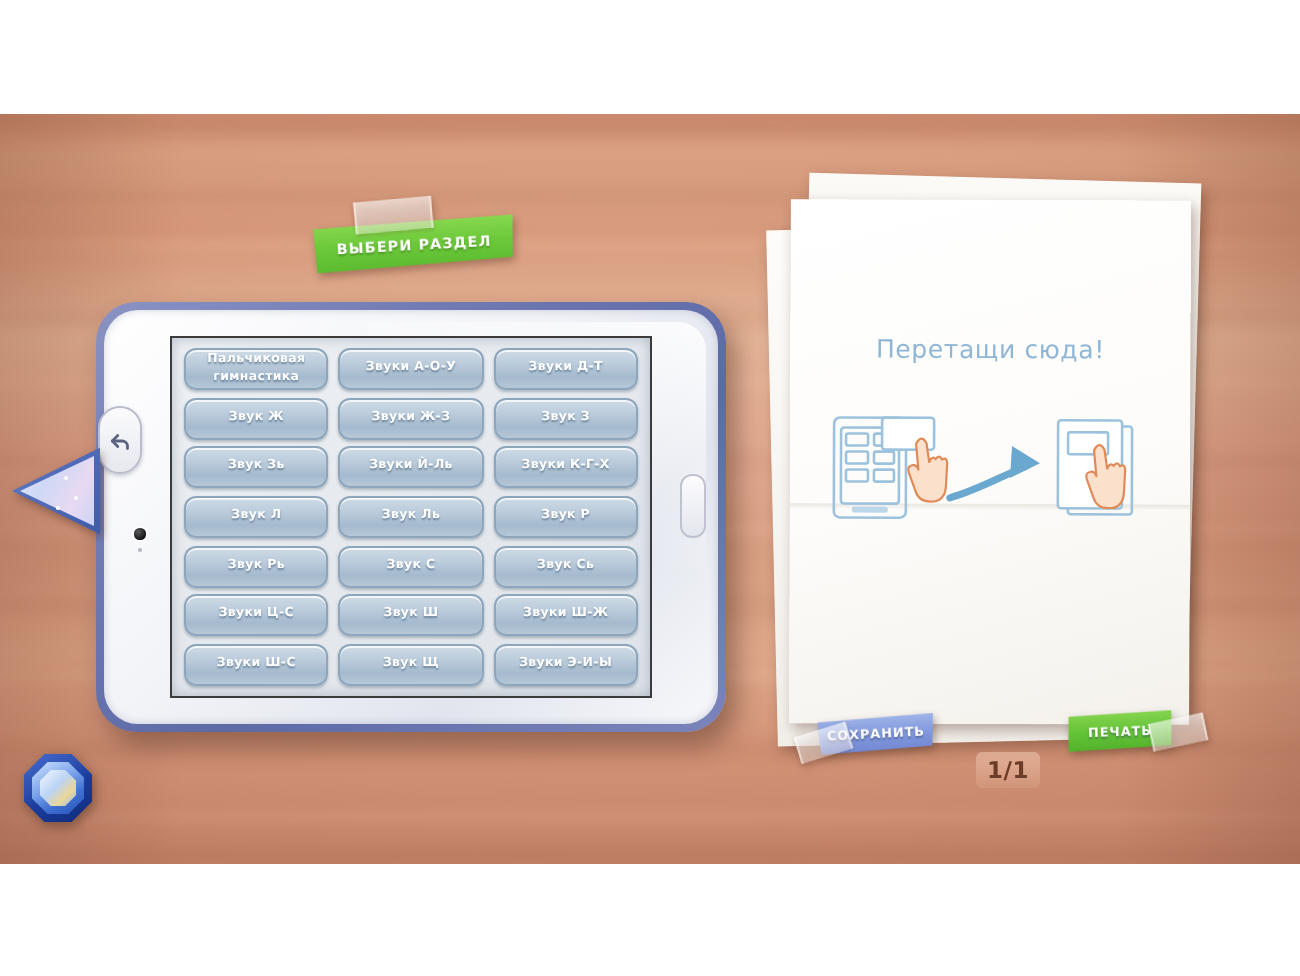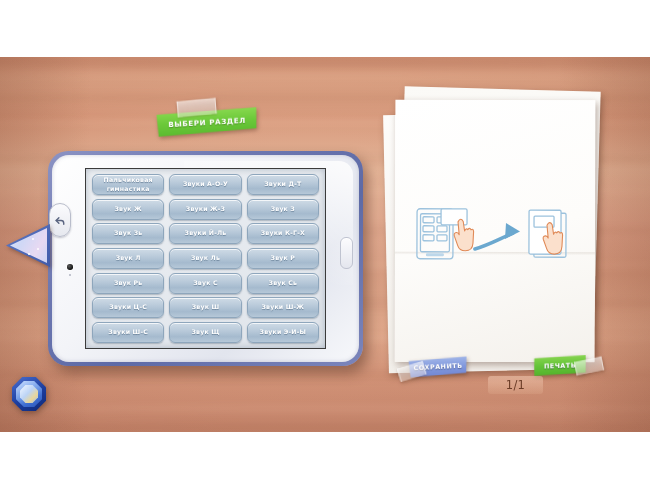--- a/index.html
+++ b/index.html
@@ -188,25 +188,25 @@
   }
   .btn-lbl{
     position:absolute;inset:0;display:flex;align-items:center;justify-content:center;
     color:#ffffff;font-size:6.4px;font-weight:bold;letter-spacing:.5px;
     text-shadow:0 1px 1px rgba(50,60,90,.5);
   }
   .tape-save{left:-11px;top:5px;width:25px;height:14px;transform:rotate(-14deg);}
   .tape-print{left:41px;top:4px;width:26px;height:14px;transform:rotate(-10deg);}
 
   .page-ind{
-    position:absolute;left:488px;top:376px;width:55px;height:18px;
+    position:absolute;left:488px;top:376px;width:32px;height:18px;
     display:flex;align-items:center;justify-content:center;
     border-radius:3px;
     background:linear-gradient(180deg,rgba(255,222,200,.42),rgba(222,170,140,.30));
-    color:#6b3c27;font-size:11.5px;font-weight:normal;letter-spacing:.3px;
+    color:#6b3c27;font-size:11.5px;font-weight:bold;letter-spacing:.3px;
   }
 </style>
 </head>
 <body>
 
 <div id="stage">
 
   <div class="desk">
     <div class="grain">
       <div class="gln" style="top:2px;height:7px;background:rgba(150,86,58,.30);"></div>
@@ -287,20 +287,21 @@
     <div class="oct o1"></div>
     <div class="oct o2"></div>
     <div class="oct o3"></div>
   </div>
 
   <div class="sheet sheet-back2"></div>
   <div class="sheet sheet-back1"></div>
 
   <div class="sheet sheet-front">
     <div class="fold"></div>
+    <div class="drag-hint">Перетащи сюда!</div>
 
     <svg class="illus" viewBox="0 0 164 60">
       <g fill="none" stroke="#9cc2dd" stroke-width="1.3" stroke-linejoin="round">
 
         <rect x="4" y="4" width="36" height="50" rx="3"></rect>
         <rect x="7.5" y="9" width="29" height="38" rx="1.5"></rect>
         <rect x="10" y="12" width="11" height="6" rx="1"></rect>
         <rect x="24" y="12" width="10" height="6" rx="1"></rect>
         <rect x="10" y="21" width="11" height="6" rx="1"></rect>
         <rect x="24" y="21" width="10" height="6" rx="1"></rect>

